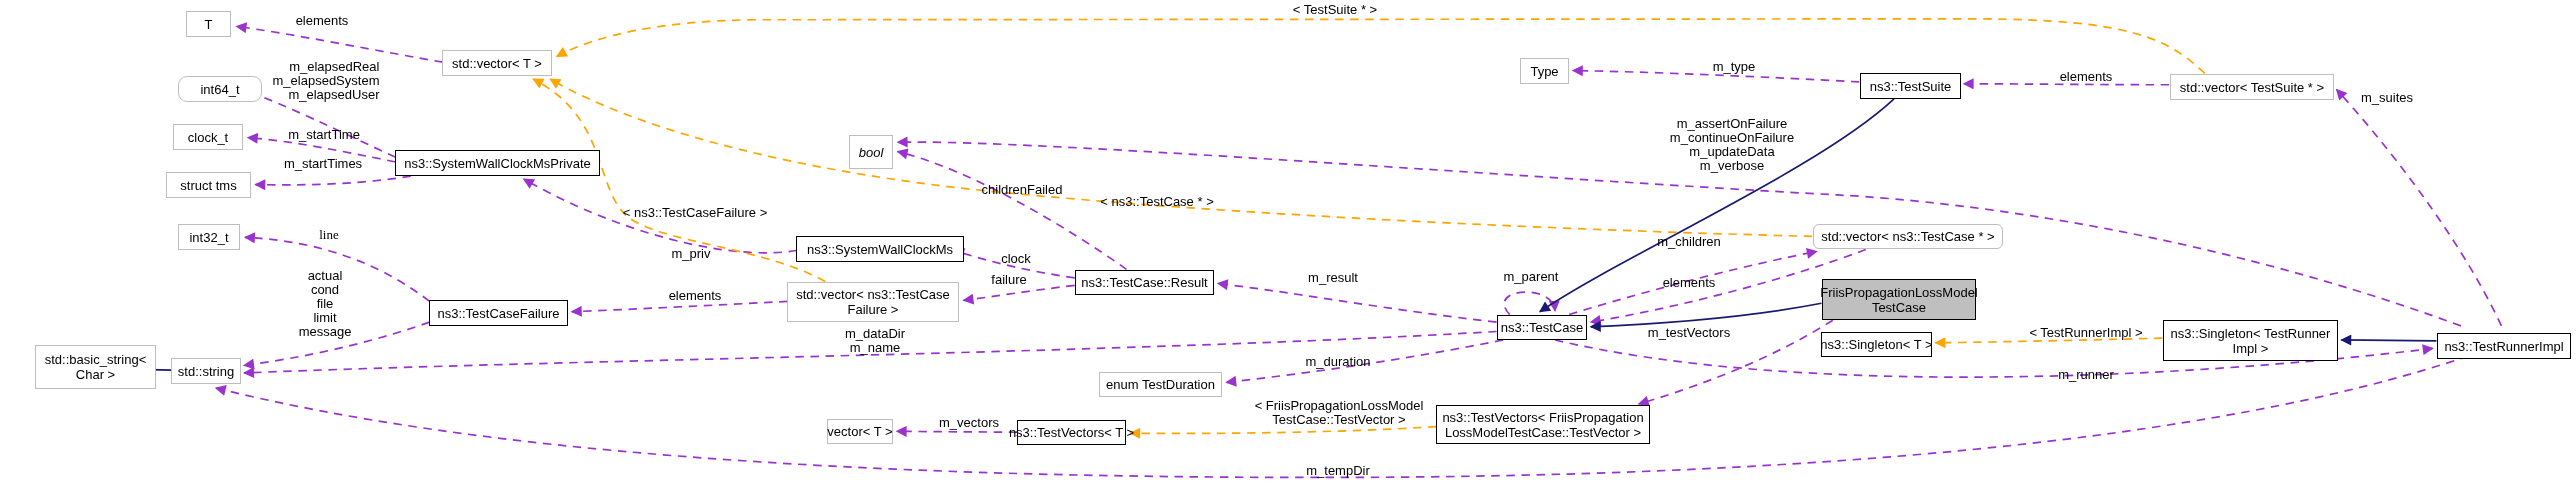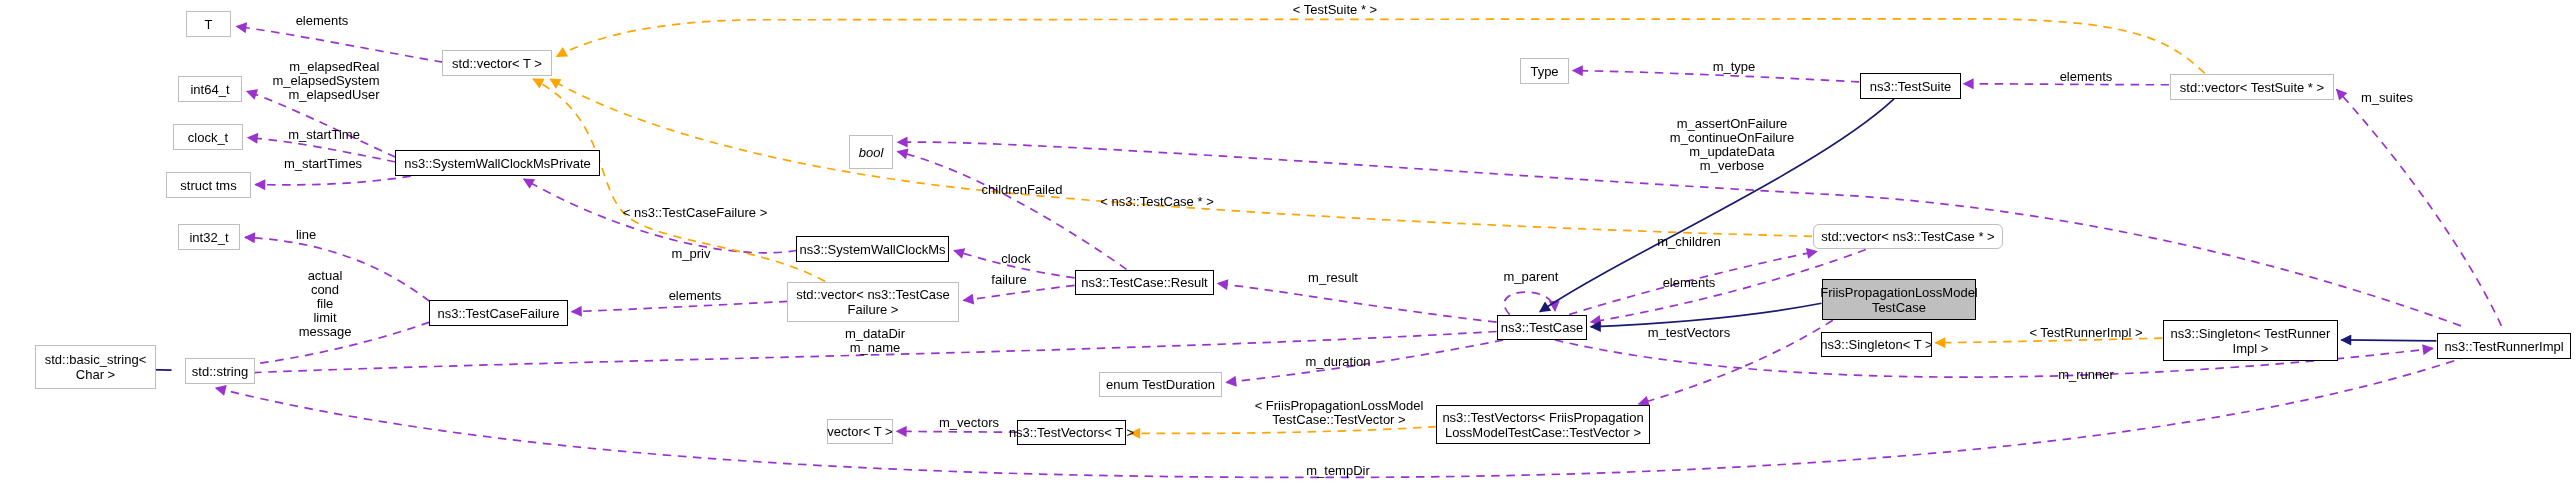--- a/index.html
+++ b/index.html
@@ -68,21 +68,21 @@
         <path d="M 2295,359 C 2220,361 2130,363 2054,364" fill="none" stroke="#ffa500" stroke-width="1.8" stroke-dasharray="9,7" marker-end="url(#arrow-template)"></path>
       </g>
   </svg>
   <div id="node-layer">
       <div class="node plain" style="left: 186px; top: 11.3px; width: 45px; height: 26px;">
         <div>T</div>
       </div>
       <div class="node plain" style="left: 442px; top: 50px; width: 110px; height: 26px;">
         <div>std::vector&lt; T &gt;</div>
       </div>
-      <div class="node plain" style="left: 178px; top: 76px; width: 64px; height: 26px;">
+      <div class="node plain" style="left: 178px; top: 76px; width: 84px; height: 26px; border-radius: 9px;">
         <div>int64_t</div>
       </div>
       <div class="node plain" style="left: 173px; top: 124px; width: 70px; height: 26px;">
         <div>clock_t</div>
       </div>
       <div class="node plain" style="left: 166px; top: 172px; width: 85px; height: 26px;">
         <div>struct tms</div>
       </div>
       <div class="node link" style="left: 395px; top: 150px; width: 205px; height: 26px;">
         <div>ns3::SystemWallClockMsPrivate</div>
@@ -90,27 +90,27 @@
       <div class="node plain" style="left: 178px; top: 224px; width: 62px; height: 26px;">
         <div>int32_t</div>
       </div>
       <div class="node link" style="left: 429px; top: 300px; width: 139px; height: 26px;">
         <div>ns3::TestCaseFailure</div>
       </div>
       <div class="node plain" style="left: 10px; top: 345px; width: 121px; height: 44px; margin-left: 25px;">
         <div>std::basic_string&lt;</div>
         <div>Char &gt;</div>
       </div>
-      <div class="node plain" style="left: 185px; top: 358px; width: 70px; height: 26px;">
+      <div class="node plain" style="left: 171px; top: 358px; width: 70px; height: 26px;">
         <div>std::string</div>
       </div>
       <div class="node plain" style="left: 849px; top: 135px; width: 44px; height: 34px; font-style: italic;">
         <div>bool</div>
       </div>
-      <div class="node link" style="left: 796px; top: 236px; width: 153px; height: 26px;">
+      <div class="node link" style="left: 796px; top: 236px; width: 168px; height: 26px;">
         <div>ns3::SystemWallClockMs</div>
       </div>
       <div class="node plain" style="left: 787px; top: 282px; width: 172px; height: 40px;">
         <div>std::vector&lt; ns3::TestCase</div>
         <div>Failure &gt;</div>
       </div>
       <div class="node link" style="left: 1075px; top: 270px; width: 139px; height: 25.4px;">
         <div>ns3::TestCase::Result</div>
       </div>
       <div class="node plain" style="left: 1099px; top: 372px; width: 123px; height: 25.4px;">
@@ -167,21 +167,21 @@
       </div>
       <div class="elabel" style="left: 324px; top: 135px;">
         <div>m_startTime</div>
       </div>
       <div class="elabel" style="left: 323px; top: 164px;">
         <div>m_startTimes</div>
       </div>
       <div class="elabel" style="left: 691px; top: 254px;">
         <div>m_priv</div>
       </div>
-      <div class="elabel" style="left: 306px; top: 235px;">
+      <div class="elabel" style="left: 329px; top: 235px; font-family: Liberation Serif, serif;">
         <div>line</div>
       </div>
       <div class="elabel" style="left: 325px; top: 304px;">
         <div>actual</div>
         <div>cond</div>
         <div>file</div>
         <div>limit</div>
         <div>message</div>
       </div>
       <div class="elabel" style="left: 695px; top: 296px;">

